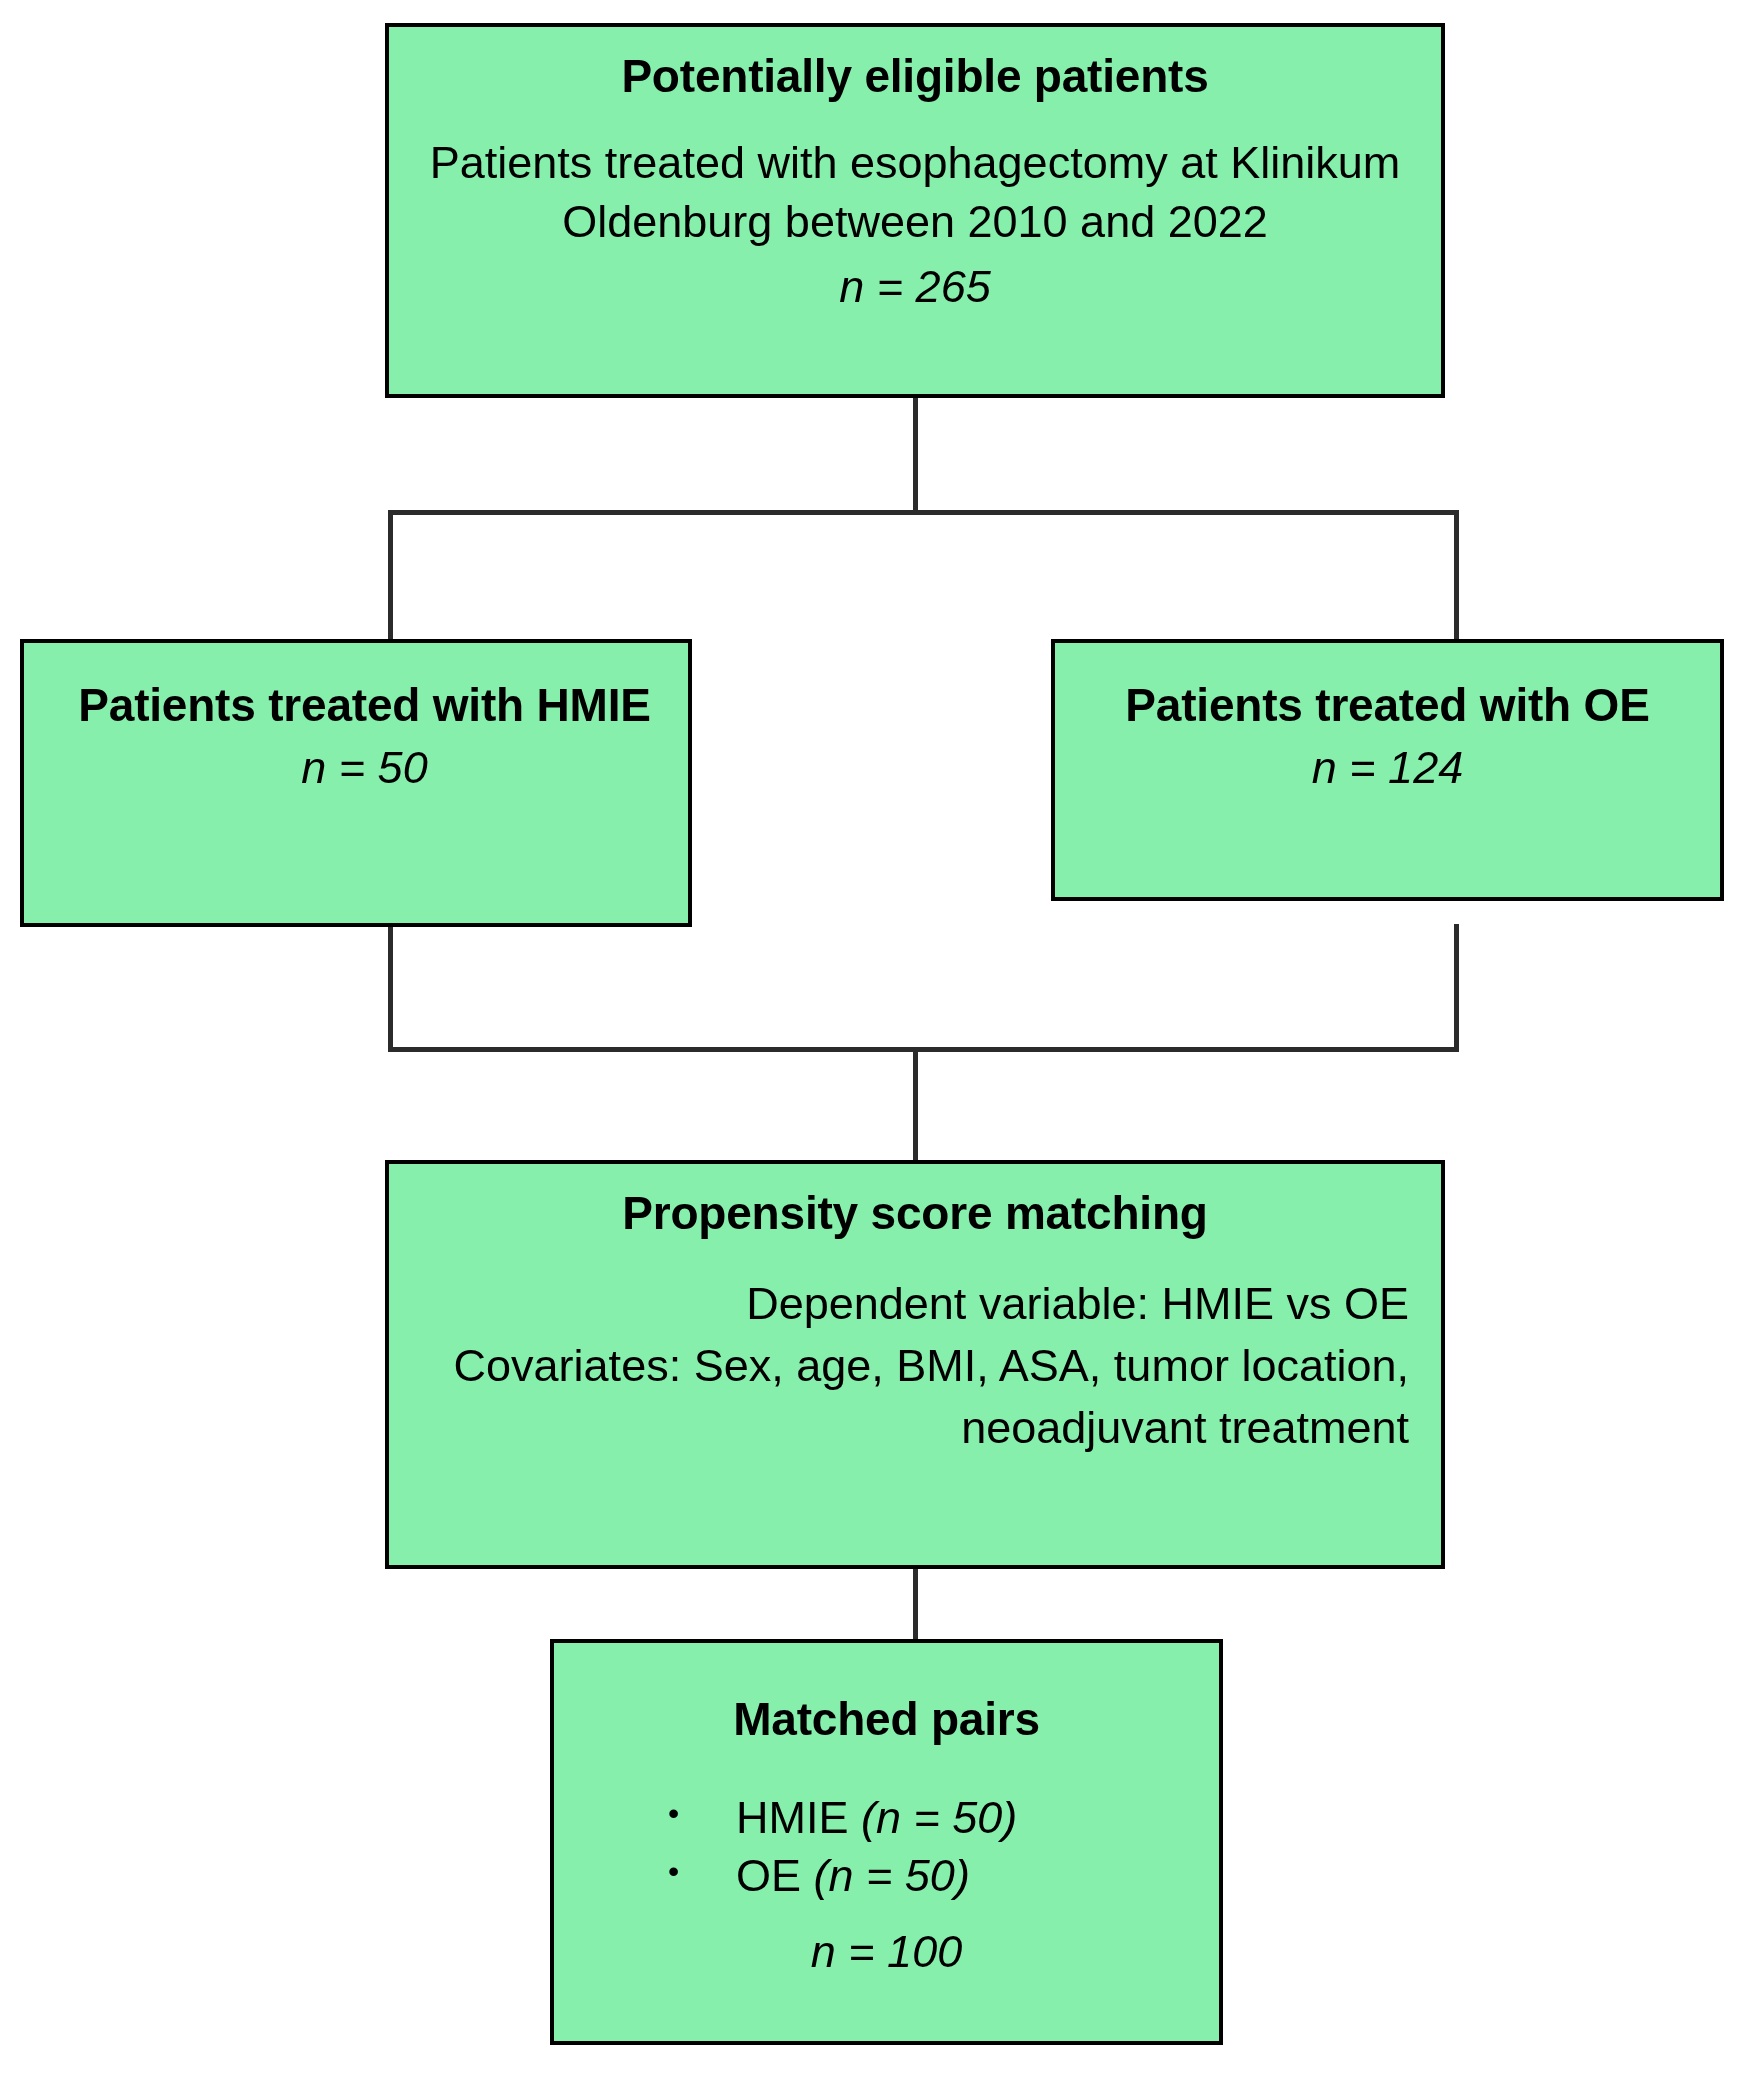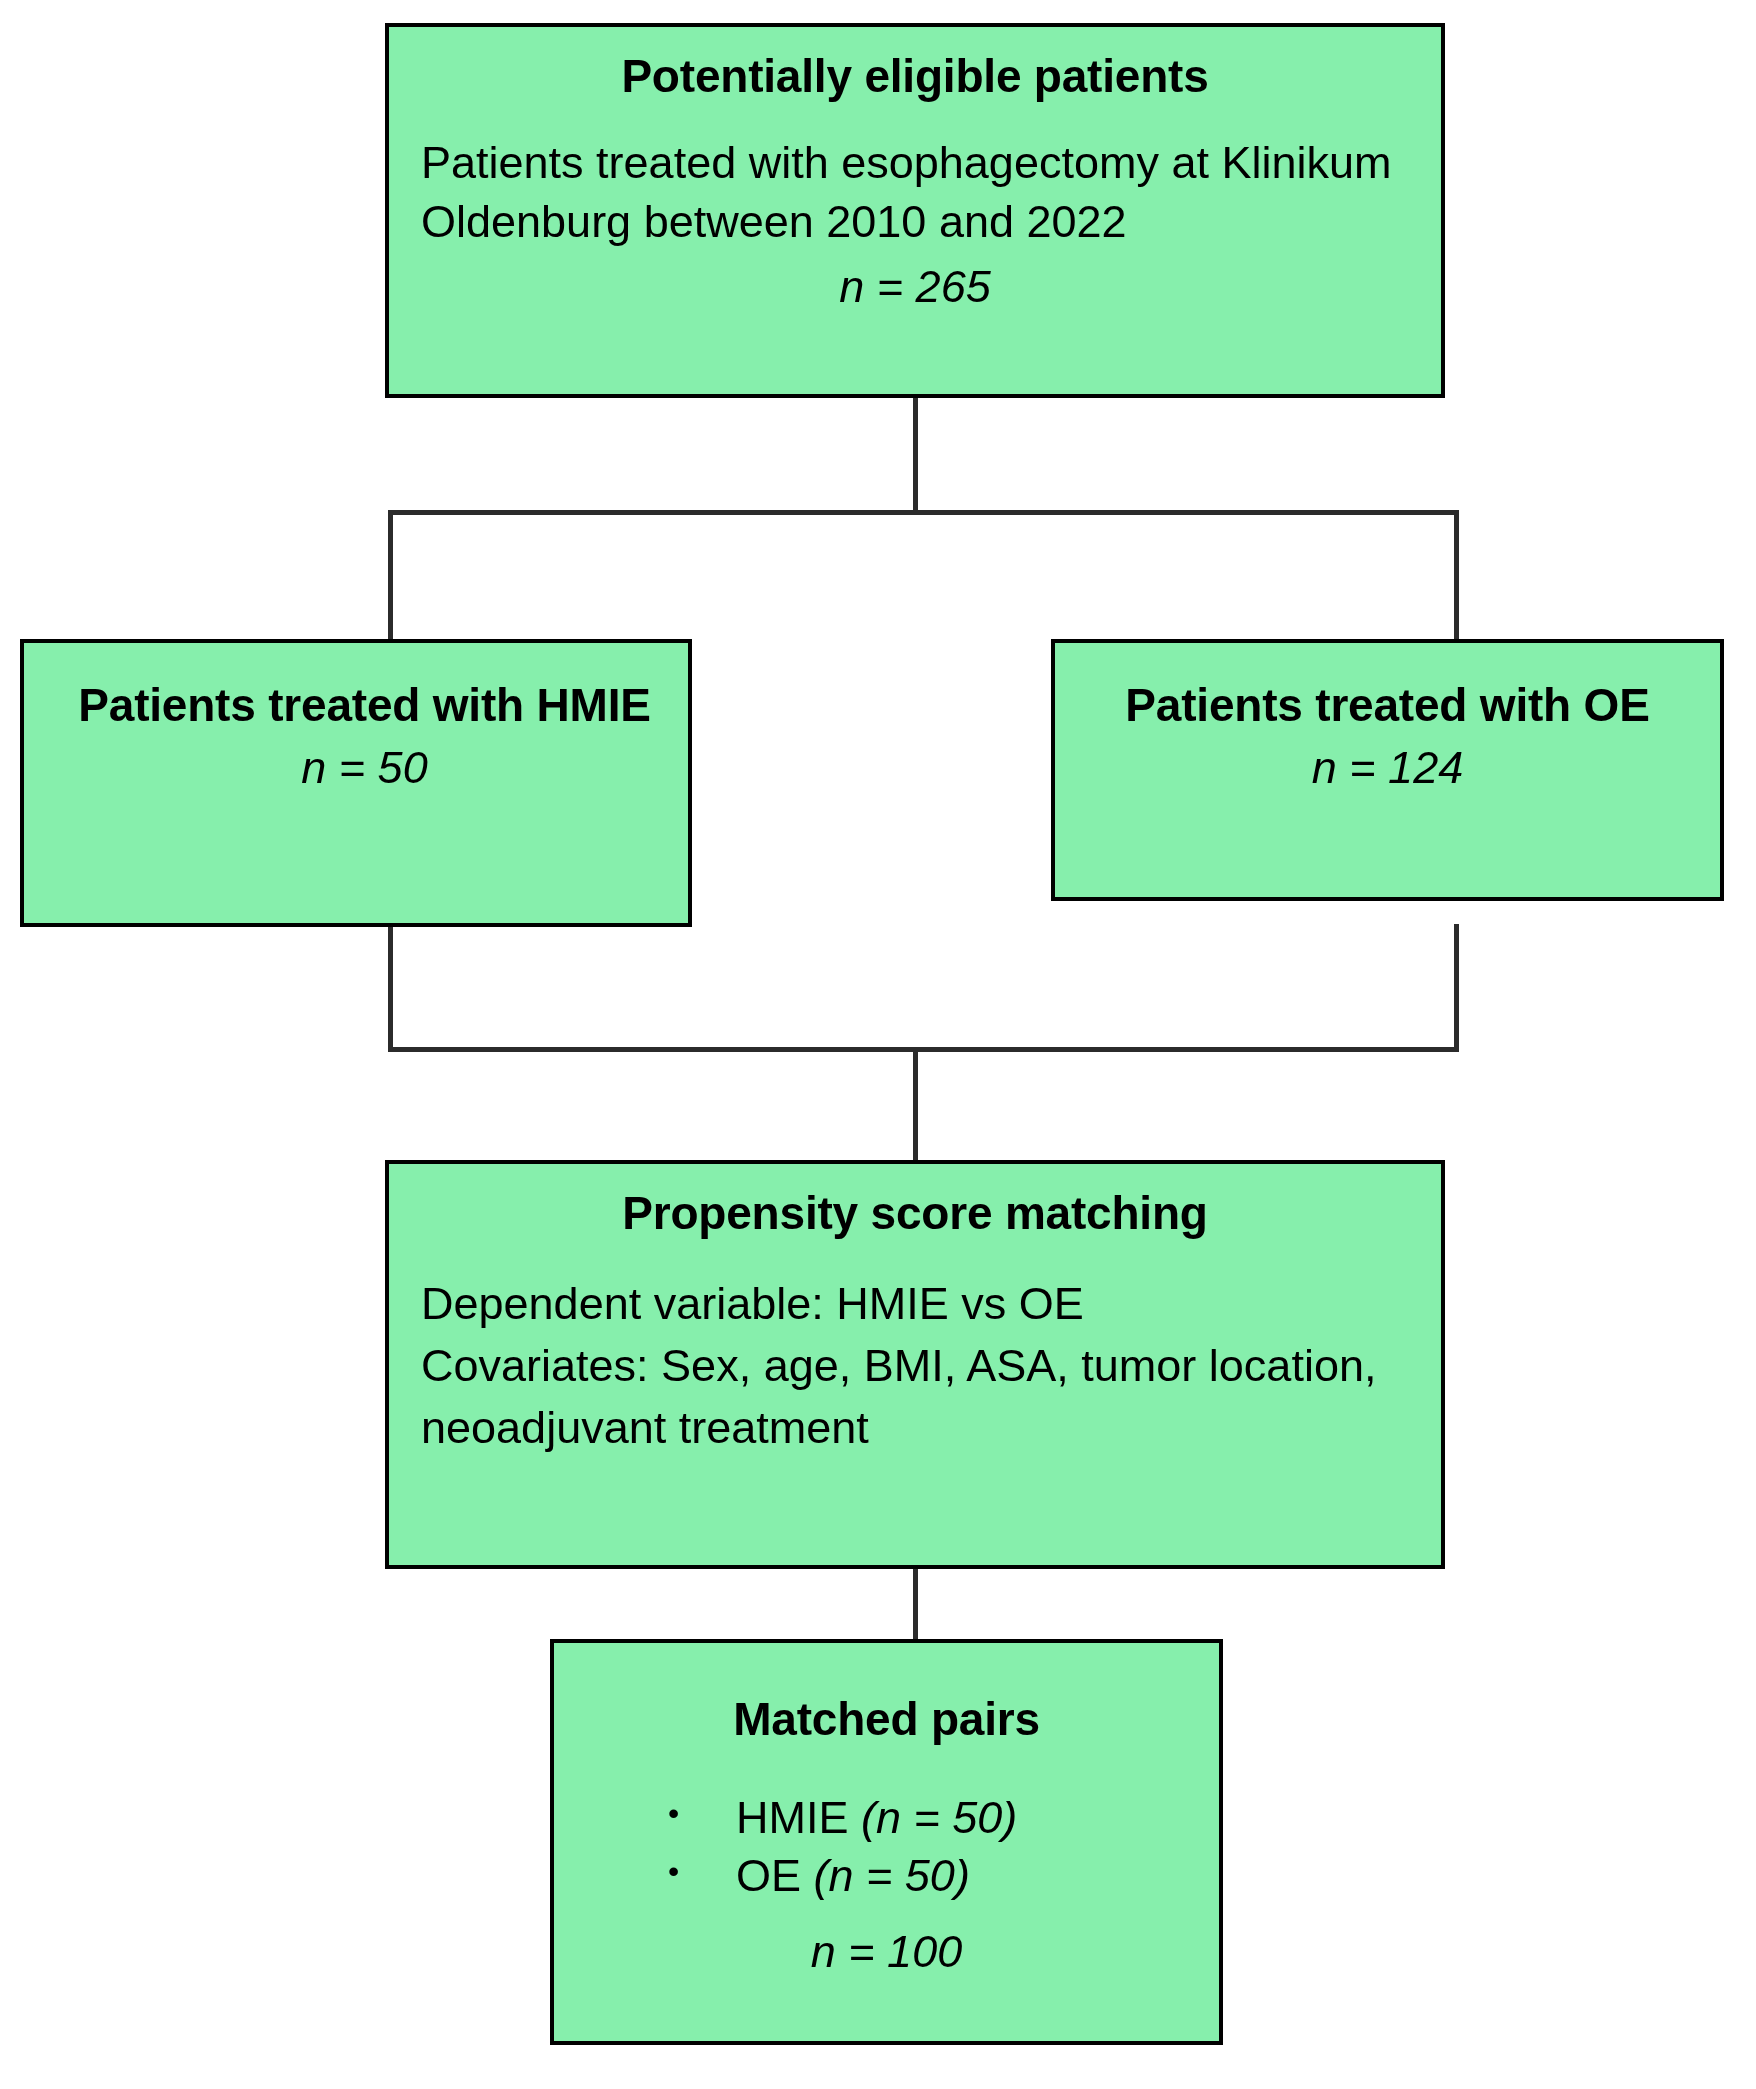--- a/index.html
+++ b/index.html
@@ -36,21 +36,21 @@
     font-weight: bold;
     font-size: 46px;
     line-height: 1.22;
     text-align: center;
     letter-spacing: -0.2px;
     margin: 0;
   }
   .node-body {
     font-size: 45px;
     line-height: 1.33;
-    text-align: left;
+    text-align: center;
     margin: 0;
   }
   .node-n {
     font-size: 45px;
     font-style: italic;
     line-height: 1.3;
     text-align: center;
     margin: 0;
   }
 
@@ -88,21 +88,21 @@
   
   #box-psm {
     left: 385px;
     top: 1160px;
     width: 1060px;
     height: 409px;
   }
   #box-psm .node-inner { padding: 21px 32px 0 32px; }
   #box-psm .psm-lines {
     margin-top: 32px;
-    text-align: left;
+    text-align: right;
     font-size: 45px;
     line-height: 1.38;
   }
 
   
   #box-matched {
     left: 550px;
     top: 1639px;
     width: 673px;
     height: 406px;

